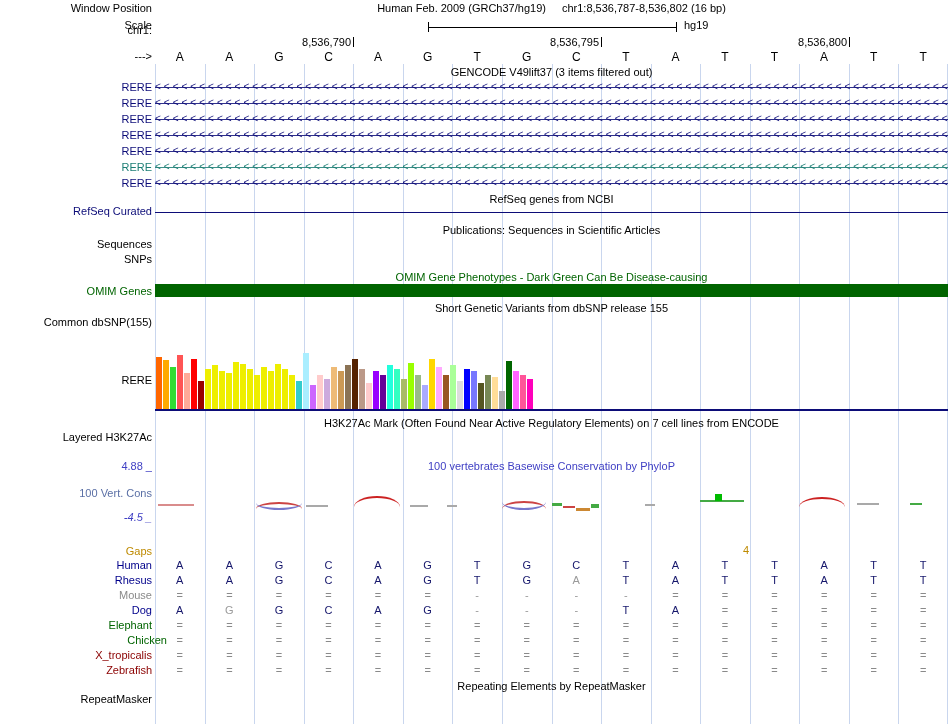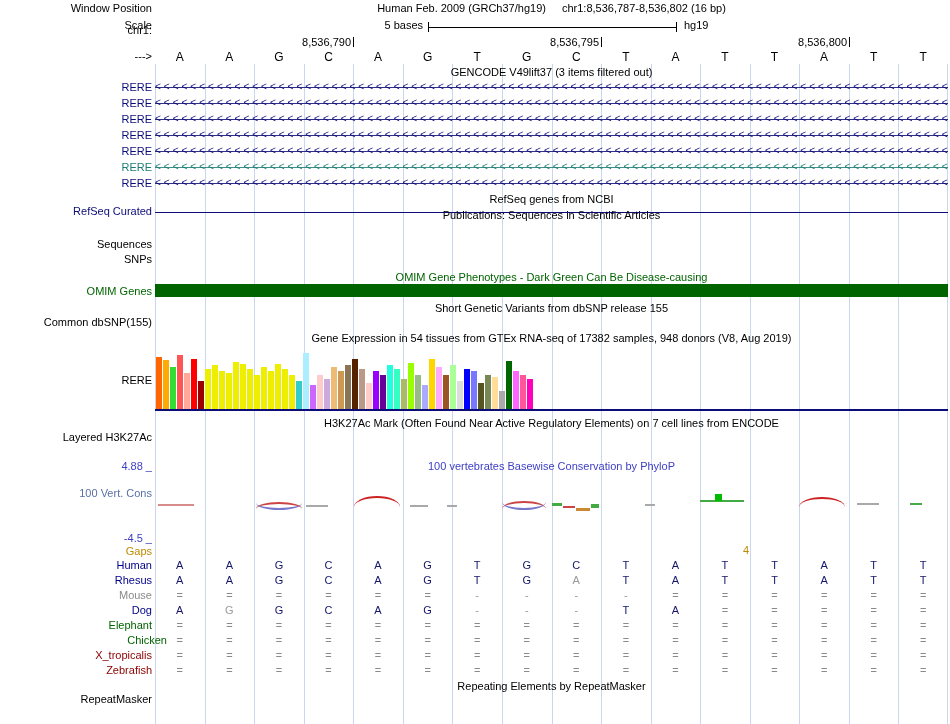--- a/index.html
+++ b/index.html
@@ -31,39 +31,39 @@
   #gencode-title{top:66px;}
   .gene-row{position:absolute;left:155px;width:793px;height:16px;overflow:hidden;}
   .gene-line{position:absolute;left:0;right:0;top:8px;height:1px;opacity:.85;}
   .gene-arrows{position:absolute;left:0;top:0;width:100%;line-height:16px;font-size:10px;
                letter-spacing:3px;white-space:nowrap;}
   .gene-row-label{position:absolute;left:0;width:152px;text-align:right;line-height:16px;}
 
   #refseq-title{top:193px;}
   #refseq-label{top:205px;}
   #refseq-line{position:absolute;left:155px;width:793px;top:212px;height:1px;background:var(--track_navy);}
-  #pubs-title{top:209px;}
+  #pubs-title{top:224px;}
   #sequences-label{top:238px;}
   #snps-label{top:253px;}
   #omim-title{top:271px;}
   #omim-label{top:285px;}
   #omim-bar{position:absolute;left:155px;width:793px;top:284px;height:13px;background:var(--omim_green);}
   #dbsnp-title{top:302px;}
   #dbsnp-label{top:316px;}
   #gtex-title{top:332px;}
   #gtex-label{top:374px;}
   #gtex-bars{position:absolute;left:156px;top:351px;height:58px;display:flex;align-items:flex-end;}
   .gtex-bar{width:6px;margin-right:1px;}
   #gtex-baseline{position:absolute;left:155px;width:793px;top:409px;height:2px;background:var(--track_navy);}
   #h3k27ac-title{top:417px;}
   #h3k27ac-label{top:431px;}
   #phylop-max{top:460px;}
   #phylop-title{top:460px;}
   #phylop-label{top:487px;}
-  #phylop-min{top:532px;}
+  #phylop-min{top:511px;font-style:italic;}
   .cons-mark{position:absolute;}
   #multiz-title{top:529px;}
   #gaps-label{top:545px;}
   #gap-value{position:absolute;left:743px;top:544px;}
   .aln-label{position:absolute;left:0;width:152px;text-align:right;line-height:15px;}
   .aln-row{position:absolute;left:155px;width:793px;height:15px;display:grid;
            grid-template-columns:repeat(16,1fr);line-height:15px;}
   .aln-cell{text-align:center;font-size:11px;}
   #rmsk-title{top:680px;}
   #rmsk-label{top:693px;}
@@ -91,21 +91,20 @@
       <div class="gridline" style="left: 898px;"></div>
       <div class="gridline" style="left: 947px;"></div>
     </div>
 
   <div class="lbl" id="window-position-label">Window Position</div>
   <div class="hdr" id="main-title">
     <span>Human Feb. 2009 (GRCh37/hg19)</span><span class="gap">chr1:8,536,787-8,536,802 (16 bp)</span>
   </div>
 
   <div class="lbl" id="scale-label">Scale</div>
-  <div id="scale-bar-text">5 bases</div>
   <div id="scale-line"></div>
   <div class="scale-tick" style="left:428px"></div>
   <div class="scale-tick" style="left:676px"></div>
   <div id="assembly-name">hg19</div>
 
   <div class="lbl" id="chrom-label">chr1:</div>
   <div id="ruler">
       <div class="ruler-num" style="right: 599px;">8,536,790</div>
       <div class="ruler-tick" style="left: 353px;"></div>
       <div class="ruler-num" style="right: 351px;">8,536,795</div>
@@ -181,21 +180,20 @@
   <div class="lbl" id="sequences-label">Sequences</div>
   <div class="lbl" id="snps-label">SNPs</div>
 
   <div class="hdr green" id="omim-title">OMIM Gene Phenotypes - Dark Green Can Be Disease-causing</div>
   <div class="lbl green" id="omim-label">OMIM Genes</div>
   <div id="omim-bar"></div>
 
   <div class="hdr" id="dbsnp-title">Short Genetic Variants from dbSNP release 155</div>
   <div class="lbl" id="dbsnp-label">Common dbSNP(155)</div>
 
-  <div class="hdr" id="gtex-title">Gene Expression in 54 tissues from GTEx RNA-seq of 17382 samples, 948 donors (V8, Aug 2019)</div>
   <div class="lbl" id="gtex-label">RERE</div>
   <div id="gtex-bars">
       <div class="gtex-bar" style="height: 52px; background: rgb(255, 102, 0);"></div>
       <div class="gtex-bar" style="height: 49px; background: rgb(255, 170, 0);"></div>
       <div class="gtex-bar" style="height: 42px; background: rgb(51, 221, 51);"></div>
       <div class="gtex-bar" style="height: 54px; background: rgb(255, 85, 85);"></div>
       <div class="gtex-bar" style="height: 36px; background: rgb(255, 170, 153);"></div>
       <div class="gtex-bar" style="height: 50px; background: rgb(255, 0, 0);"></div>
       <div class="gtex-bar" style="height: 28px; background: rgb(153, 0, 0);"></div>
       <div class="gtex-bar" style="height: 40px; background: rgb(238, 238, 0);"></div>

